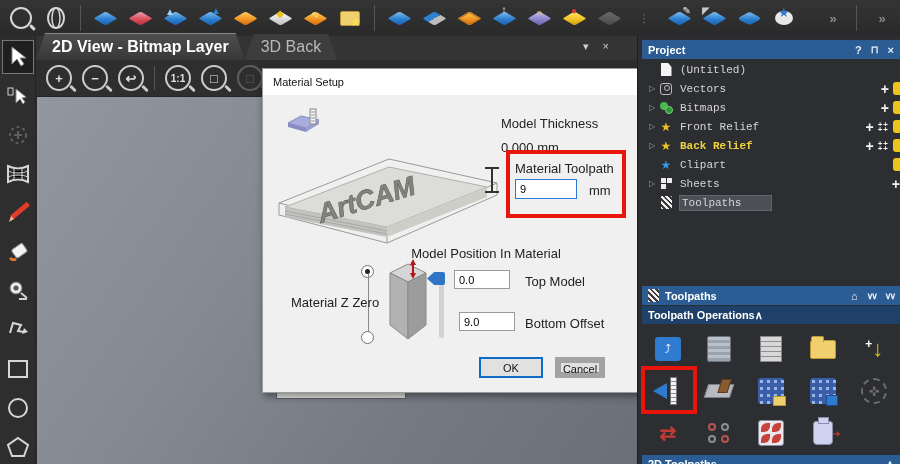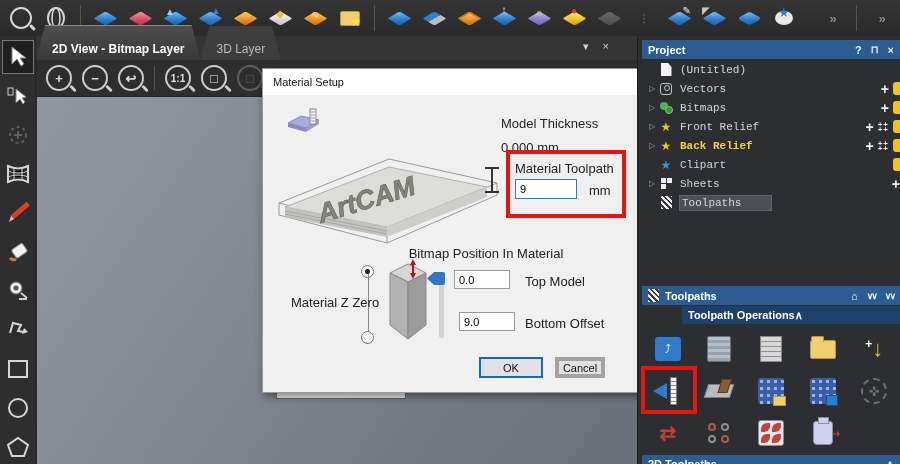--- a/index.html
+++ b/index.html
@@ -23,21 +23,21 @@
   .mini { position:absolute; font-size:10px; line-height:1; }
   .ovf { color:#8a8a8a; font-size:13px; font-weight:bold; letter-spacing:-2px; }
   .lens { width:22px; height:22px; border:2px solid #d6d6d6; border-radius:50%; position:relative;
     display:flex; align-items:center; justify-content:center; color:#e4e4e4; font-size:12px; font-weight:bold; }
   .lens::after { content:""; position:absolute; width:7px; height:3px; background:#d6d6d6;
     right:-6px; bottom:-2px; transform:rotate(45deg); border-radius:2px; }
 
   
   #tab-bar { position:absolute; left:36px; top:36px; width:601px; height:24px; background:#343434; display:flex; align-items:flex-end; }
   .tab { clip-path:polygon(9px 0, calc(100% - 9px) 0, 100% 100%, 0 100%);
-    padding:16px 16px 4px 16px; font-size:12px; color:#b9b9b9; background:#3d3d3d; position:relative; }
+    padding:4px 16px 4px 16px; font-size:16px; color:#b9b9b9; background:#3d3d3d; position:relative; }
   .tab.active { background:linear-gradient(#4e4e4e,#383838); color:#ffffff; font-weight:bold; border-top:1px solid #888; }
   #tab-extra { position:absolute; right:28px; top:4px; display:flex; gap:14px; color:#cfcfcf; font-size:11px; }
   #tab-extra span { cursor:default; }
 
   
   #left-toolbar { position:absolute; left:0; top:36px; width:36px; height:428px; background:#2e2e2e;
     display:flex; flex-direction:column; align-items:center; padding-top:4px; gap:5px; border-right:1px solid #242424; }
   .lico { width:32px; height:34px; display:flex; align-items:center; justify-content:center; }
   .lico.selected { border:1px solid #777; background:#1f1f1f; }
   .lico svg { display:block; }
@@ -62,21 +62,21 @@
   #dialog { position:absolute; left:262px; top:68px; width:405px; height:325px; background:#f0f0f0;
     border:1px solid #9a9a9a; box-shadow:2px 3px 8px rgba(0,0,0,.45); font-size:11px; color:#1a1a1a; }
   #dialog-titlebar { position:absolute; left:0; top:0; width:100%; height:26px; background:#ffffff;
     display:flex; align-items:center; padding-left:10px; font-size:11px; color:#111; }
   #dialog-close { position:absolute; right:0; top:0; width:34px; height:26px; display:flex; align-items:center;
     justify-content:center; color:#444; font-size:13px; }
   .dlabel { position:absolute; font-size:13px; color:#222; white-space:nowrap; }
   .dinput { position:absolute; background:#fff; border:1px solid #9a9a9a; font-size:11px; padding:2px 4px;
     font-family:"Liberation Sans",sans-serif; }
   .dinput.focused { border:1px solid #2a7ad4; }
-  .dbtn { position:absolute; height:21px; background:#e1e1e1; border:4px solid #a3a3a3; font-size:11px;
+  .dbtn { position:absolute; height:21px; background:#e1e1e1; border:6px solid #a3a3a3; font-size:11px;
     font-family:"Liberation Sans",sans-serif; color:#111; }
   .dbtn.default { border:1px solid #0f6cc4; box-shadow:0 0 0 1px #0f6cc4 inset; }
   #dlg-icon { position:absolute; left:22px; top:38px; }
   #radio-line { position:absolute; left:105px; top:205px; width:1px; height:60px; background:#8a8a8a; }
   .radio { position:absolute; width:13px; height:13px; border:1px solid #707070; border-radius:50%; background:#fff; }
   .radio.checked::after { content:""; position:absolute; left:3px; top:3px; width:5px; height:5px; border-radius:50%; background:#222; }
   #slider-track { position:absolute; left:176px; top:207px; width:5px; height:62px; background:#d2d2d2; border-radius:2px; }
   #slider-handle { position:absolute; left:164px; top:203px; width:18px; height:13px; background:#2e75c8; border-radius:2px;
     clip-path:polygon(0 50%, 40% 0, 100% 0, 100% 100%, 40% 100%); }
 
@@ -109,21 +109,21 @@
   .sheets-icon i { width:5px; height:5px; background:#ececec; }
   .vec-icon { width:12px; height:12px; border:1px solid #bdbdbd; border-radius:3px; position:relative; }
   .vec-icon::after { content:""; position:absolute; right:1px; top:1px; width:4px; height:4px; border:1px solid #bdbdbd; border-radius:50%; }
   .bmp-icon { position:relative; width:13px; height:12px; }
   .bmp-icon i { position:absolute; border-radius:50%; }
   .bmp-icon i:nth-child(1) { left:0; top:0; width:8px; height:8px; background:#49b84f; }
   .bmp-icon i:nth-child(2) { left:5px; top:4px; width:8px; height:8px; background:#2f9636; border:1px solid #77d07c; }
 
   #toolpaths-header { position:absolute; left:4px; top:250px; right:0; }
   #ops-header { position:absolute; left:4px; top:270px; right:0; height:18px; background:#1f4068; display:flex;
-    align-items:center; padding:0 6px; color:#fff; font-weight:bold;margin-left:40px; }
+    align-items:center; padding:0 6px; color:#fff; font-weight:bold; }
   #ops-grid { position:absolute; left:4px; top:292px; right:0; bottom:10px; display:grid;
     grid-template-columns:repeat(5,1fr); grid-template-rows:repeat(3,1fr); justify-items:center; align-items:center; }
   .op { width:34px; height:34px; display:flex; align-items:center; justify-content:center; position:relative; }
   #bottom-2d-header { position:absolute; left:4px; top:419px; right:0; height:45px; }
 
   
   .floppy { width:26px; height:24px; background:#2f7bd0; border-radius:3px; position:relative; color:#fff; font-size:12px; text-align:center; line-height:24px; }
   .calc { width:24px; height:26px; background:#9aa2ac; border-radius:2px; border:1px solid #6a727c;
     background-image:repeating-linear-gradient(#b8c0ca 0 3px, transparent 3px 6px); }
   .notes { width:22px; height:26px; background:#d8d8d8; border:1px solid #888;
@@ -252,21 +252,21 @@
         <span class="ovf">»</span>
       </div>
     <div class="tsep"></div>
     <div class="tico" style="margin-right:6px">
         <span class="ovf">»</span>
       </div>
   </div>
 
   <div id="tab-bar">
     <div class="tab active">2D View - Bitmap Layer</div>
-    <div class="tab">3D Layer</div>
+    <div class="tab">3D Back</div>
     <div id="tab-extra">
       <span>▾</span>
       <span>×</span>
     </div>
   </div>
 
   <div id="left-toolbar">
     <div class="lico selected">
       <svg width="20" height="22">
           <polygon points="4,1 4,18 9,13 13,20 16,18 12,12 18,12" fill="#fff" stroke="#888" stroke-width="1"></polygon>
@@ -370,21 +370,21 @@
       <polygon points="10,62 120,18 228,42 118,90" fill="none" stroke="#9a9a9a"></polygon>
       <path d="M10 62 V74 L118 102 L228 54 V42 M118 90 V102" fill="none" stroke="#9a9a9a"></path>
       <polygon points="16,66 120,26 218,46 118,86" fill="#dcdcd8" stroke="#b0b0ac"></polygon>
       <polygon points="16,66 16,76 118,96 118,86" fill="#c2c2be"></polygon>
       <polygon points="118,86 218,46 218,56 118,96" fill="#cecec8"></polygon>
       <path d="M16 70 L118 90 M16 73 L118 93" stroke="#a8a8a4" stroke-width="1"></path>
       <text x="52" y="82" transform="rotate(-17 52 82)" font-family="Liberation Sans, sans-serif" font-size="27" font-weight="bold" font-style="italic" fill="#84847c" stroke="#5e5e58" stroke-width="0.6">ArtCAM</text>
       <path d="M216 27 h14 M223 27 v24 M216 51 h14" stroke="#333" stroke-width="2"></path>
     </svg>
 
-    <div class="dlabel" style="left:128px; top:177px; width:190px; text-align:center">Bitmap Position In Material</div>
+    <div class="dlabel" style="left:128px; top:177px; width:190px; text-align:center">Model Position In Material</div>
 
     <span class="radio checked" style="left:98px; top:196px"></span>
     <div id="radio-line"></div>
     <span class="radio" style="left:98px; top:262px"></span>
     <div class="dlabel" style="left:28px; top:226px">Material Z Zero</div>
 
     <svg width="48" height="88" style="position:absolute; left:120px; top:188px">
       <polygon points="7,16 25,7 43,16 25,25" fill="#d6d6d6" stroke="#8a8a8a"></polygon>
       <polygon points="7,16 7,68 25,82 25,25" fill="#b2b2b2" stroke="#8a8a8a"></polygon>
       <polygon points="25,25 43,16 43,68 25,82" fill="#9c9c9c" stroke="#8a8a8a"></polygon>

